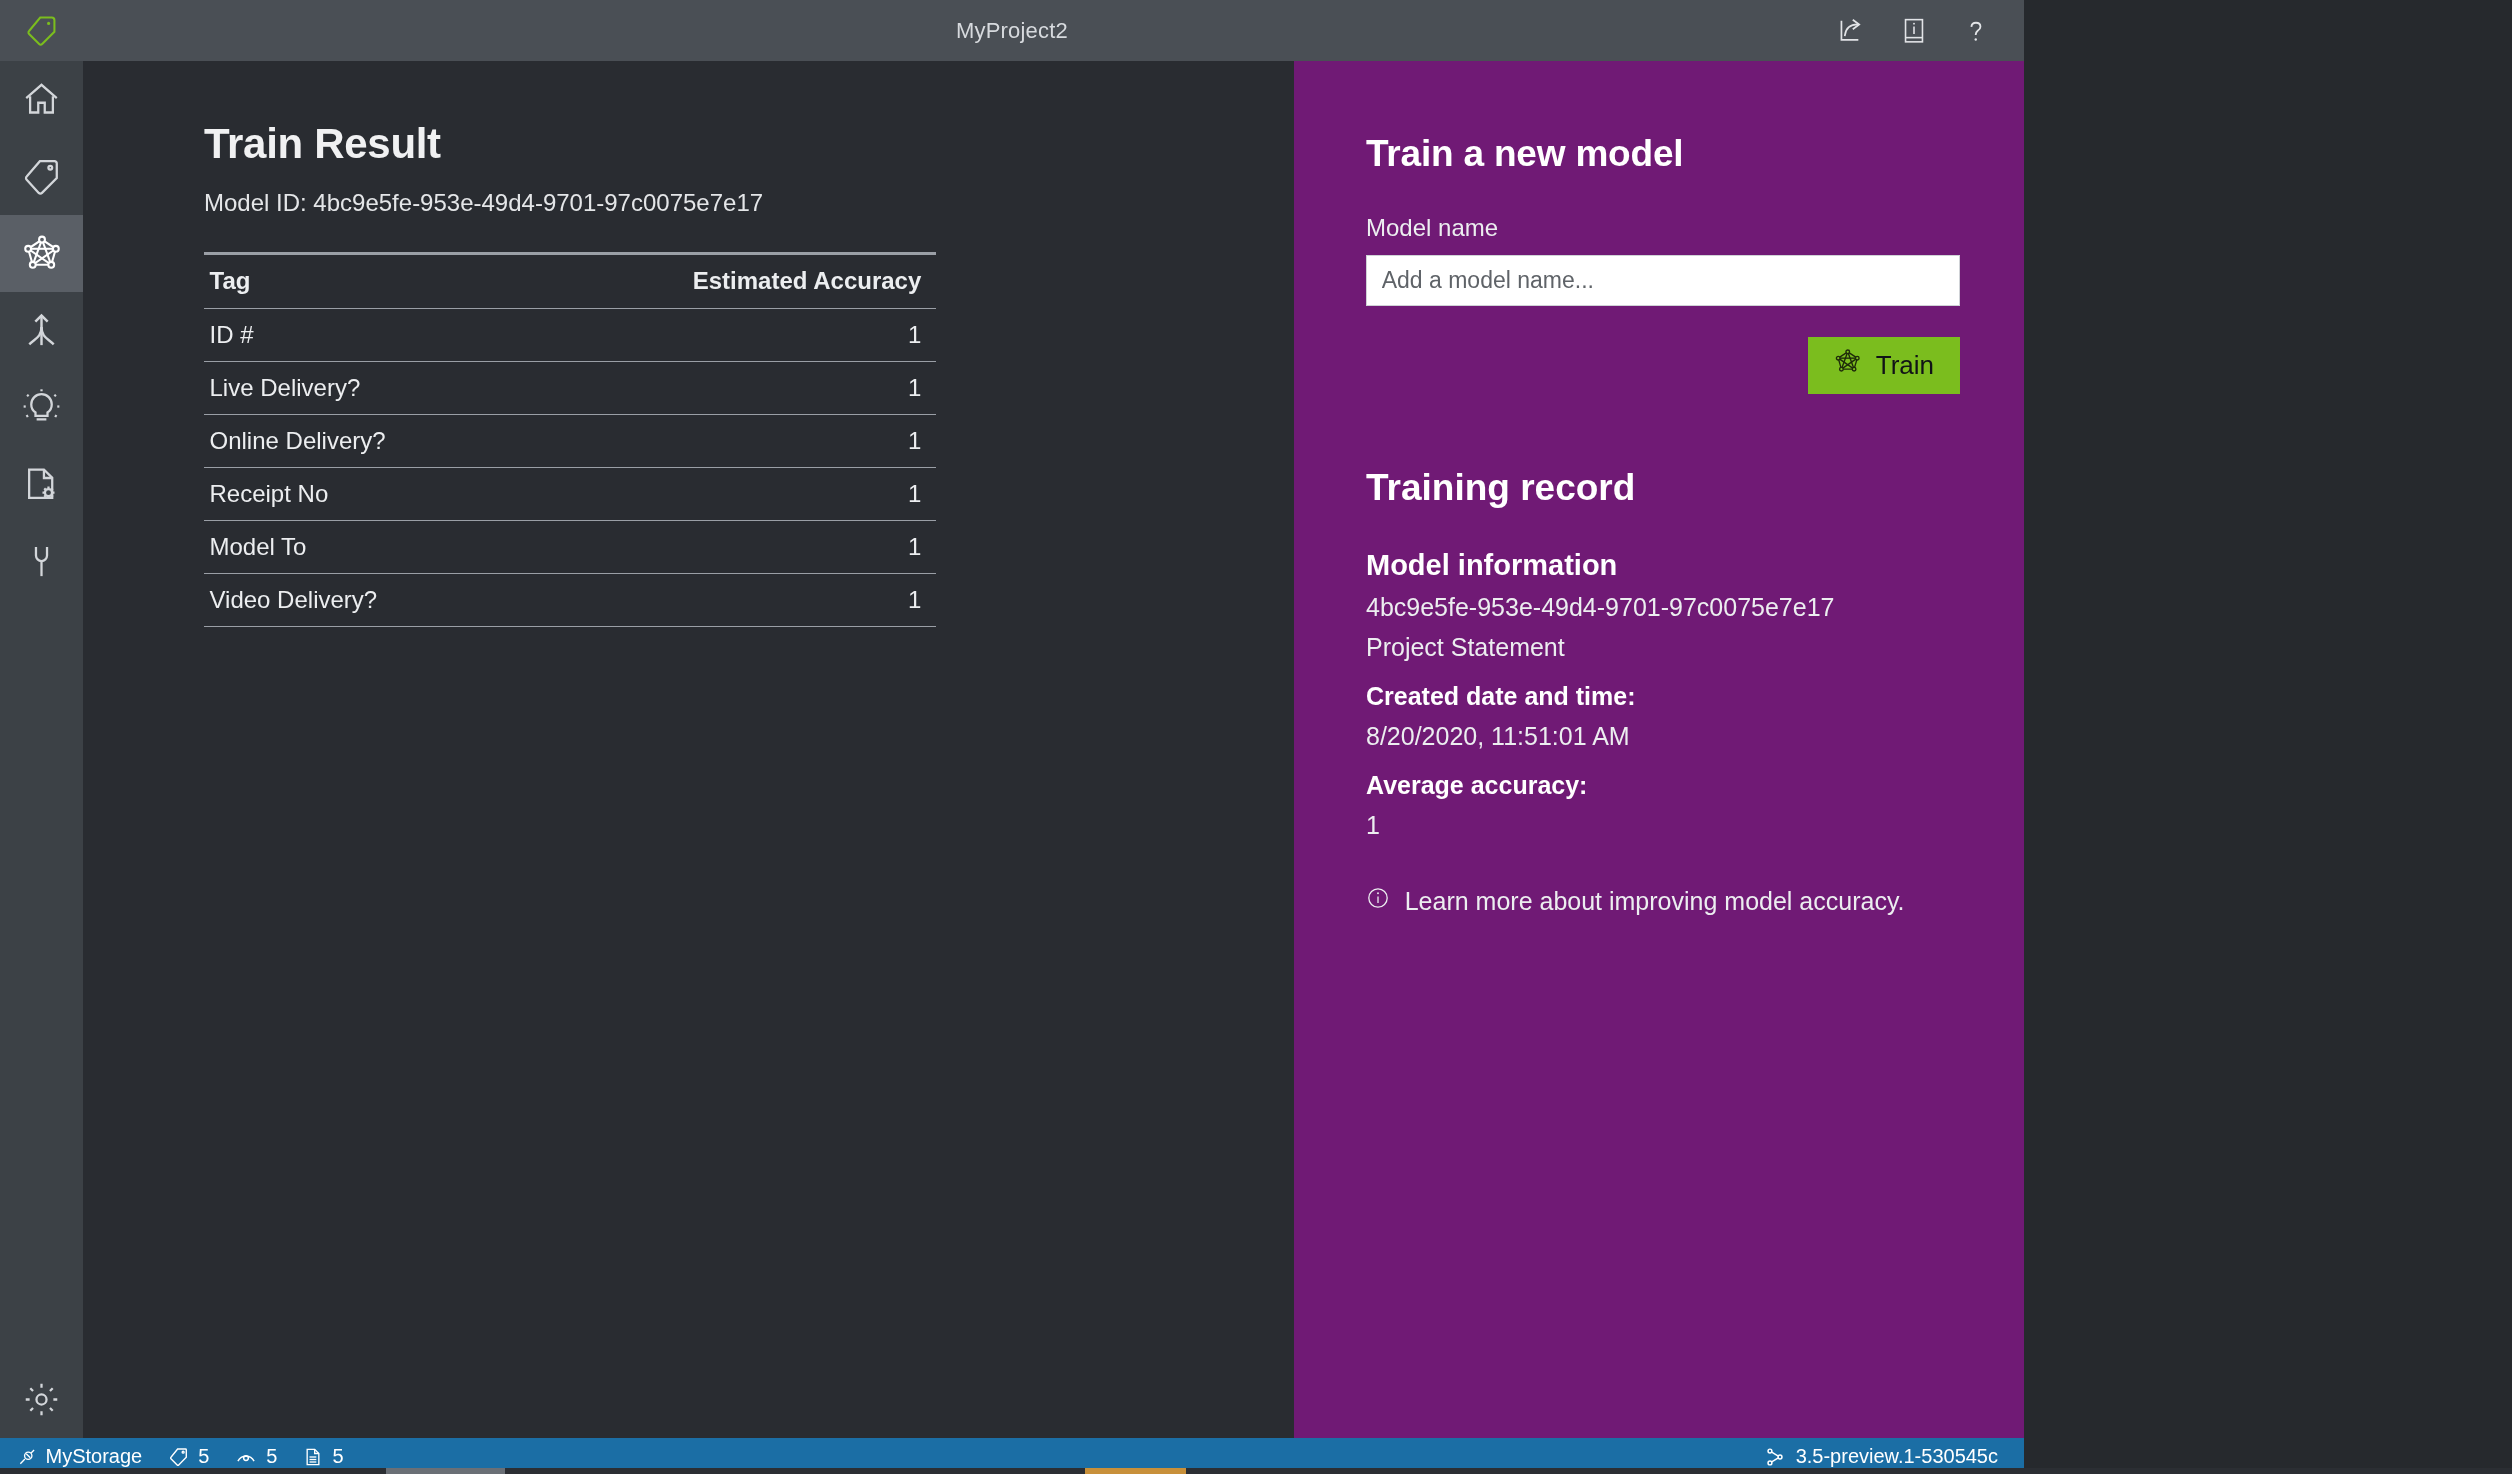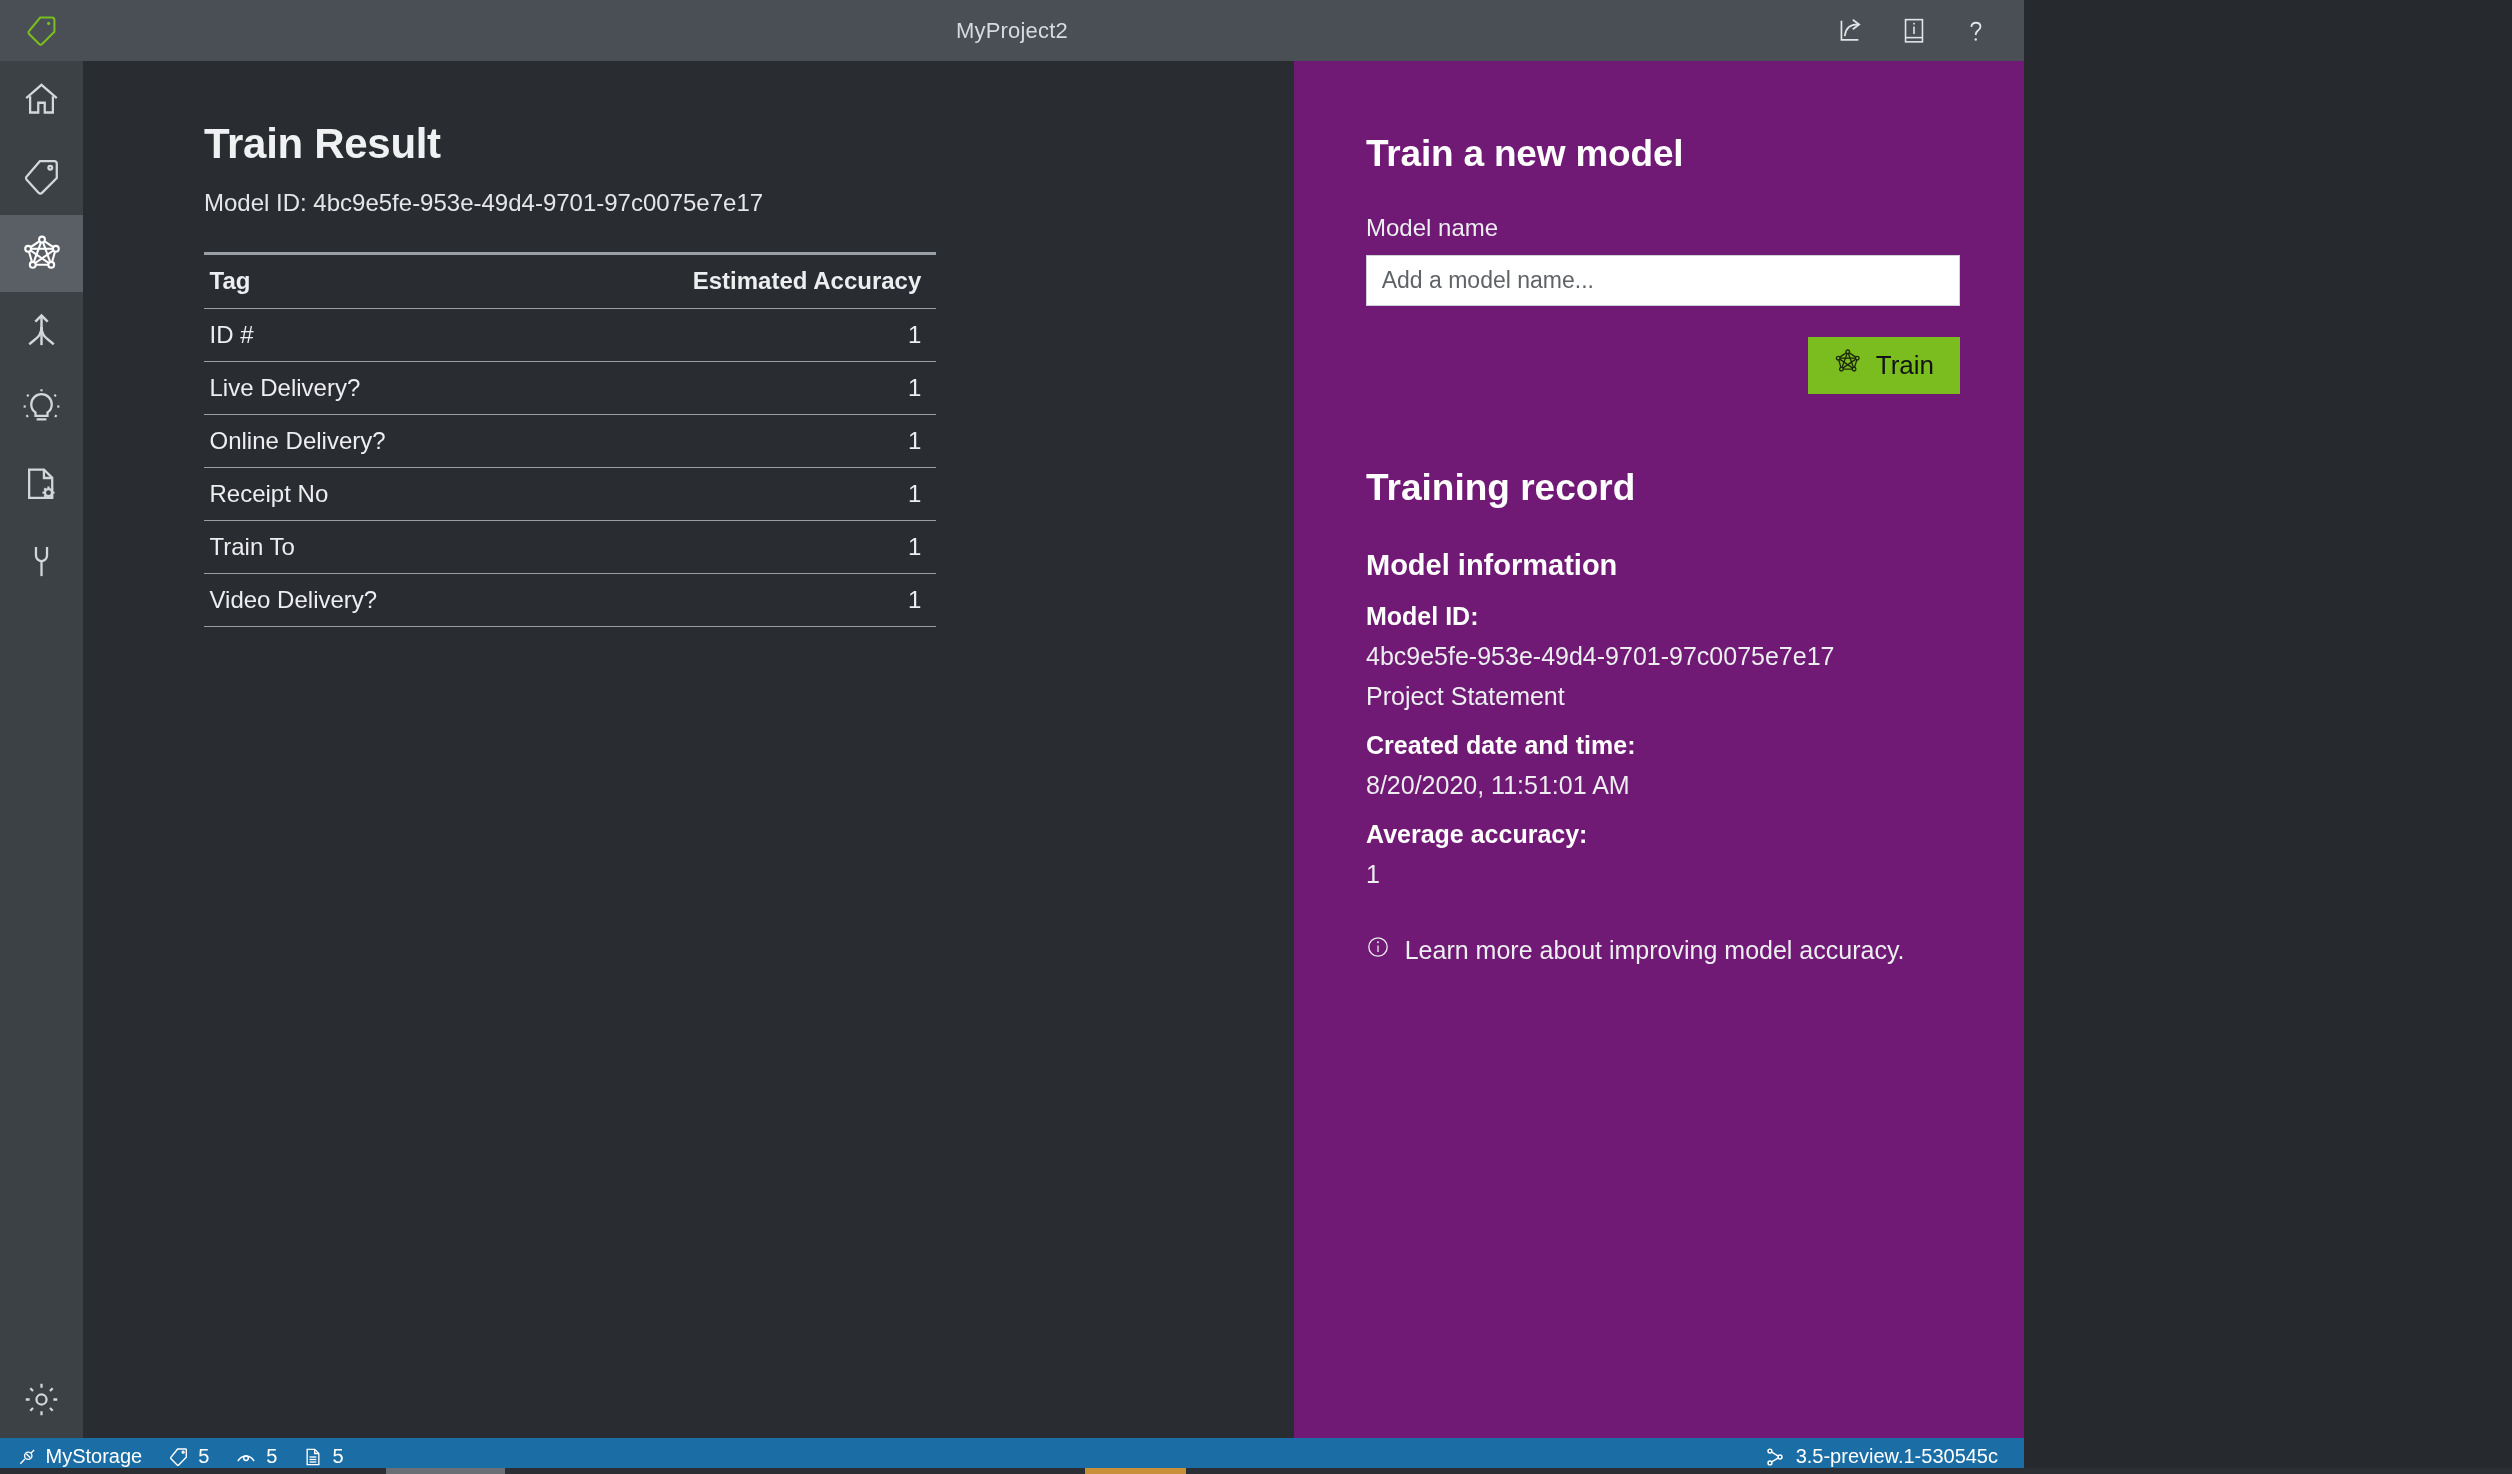--- a/index.html
+++ b/index.html
@@ -279,21 +279,21 @@
           </tr>
           <tr>
             <td>Online Delivery?</td>
             <td class="num">1</td>
           </tr>
           <tr>
             <td>Receipt No</td>
             <td class="num">1</td>
           </tr>
           <tr>
-            <td>Train To</td>
+            <td>Model To</td>
             <td class="num">1</td>
           </tr>
           <tr>
             <td>Video Delivery?</td>
             <td class="num">1</td>
           </tr>
         </tbody>
       </table>
     </div>
 
@@ -320,21 +320,20 @@
               <circle cx="7" cy="20" r="1.7" fill="#7bbd1e"></circle>
             </svg>
           </span>
           <span>Train</span>
         </button>
       </div>
 
       <div class="rp-h2">Training record</div>
       <div class="rp-h3">Model information</div>
 
-      <div class="rp-key">Model ID:</div>
       <div class="rp-val">4bc9e5fe-953e-49d4-9701-97c0075e7e17</div>
 
       <div class="rp-val">Project Statement</div>
 
       <div class="rp-key">Created date and time:</div>
       <div class="rp-val">8/20/2020, 11:51:01 AM</div>
 
       <div class="rp-key">Average accuracy:</div>
       <div class="rp-val">1</div>
 

